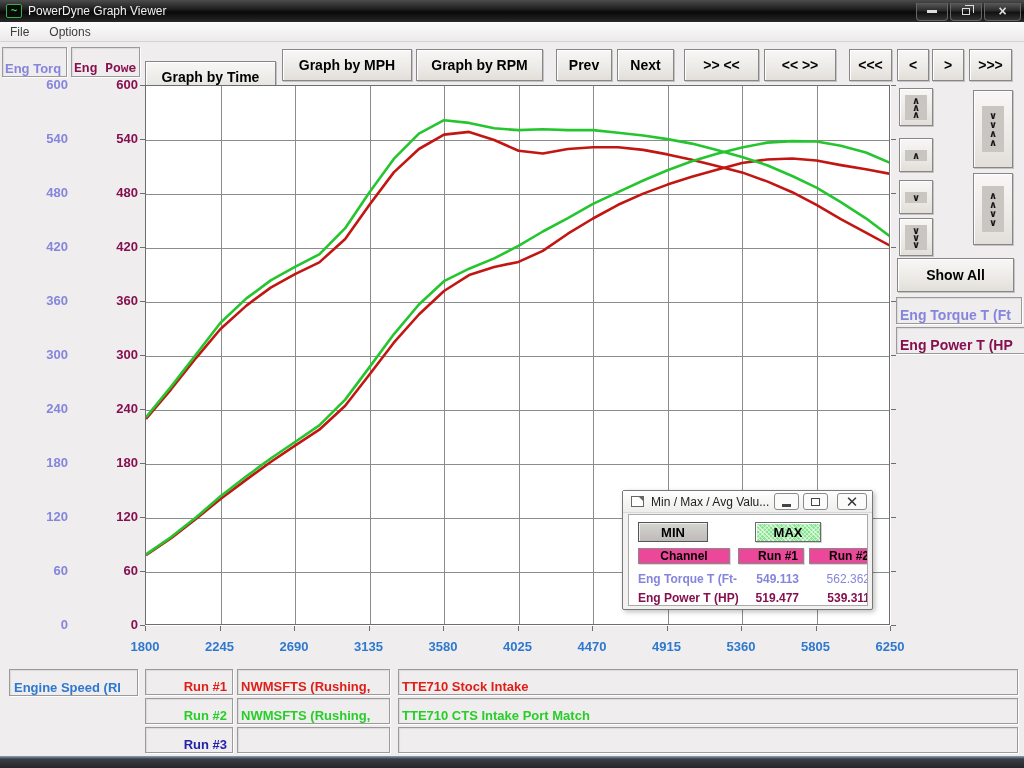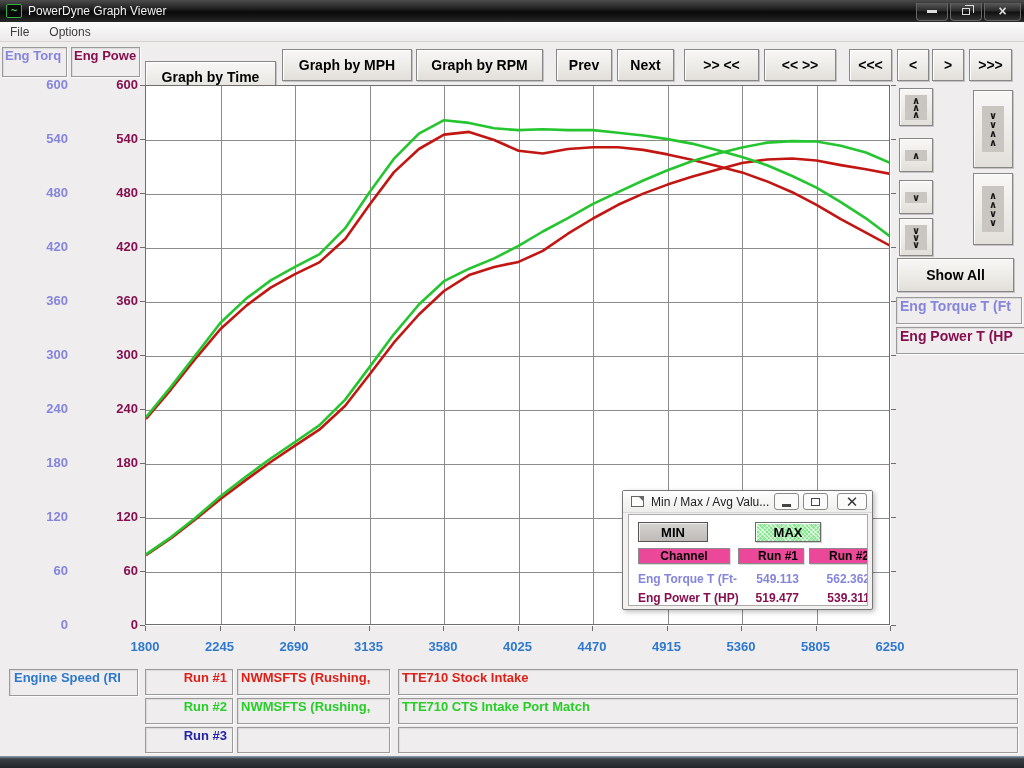--- a/index.html
+++ b/index.html
@@ -28,21 +28,21 @@
   #bottom-strip{position:absolute;left:0;top:756px;width:1024px;height:12px;
     background:linear-gradient(180deg,#8ea3b6 0%,#3a3f45 25%,#23262a 100%);}
 
   
   .btn{position:absolute;background:linear-gradient(180deg,#f8f7f6,#eceae6 60%,#e2dfda);
     border:1px solid #878787;box-shadow:inset 1px 1px 0 #fff,1px 1px 0 rgba(0,0,0,.18);
     display:flex;align-items:center;justify-content:center;
     font-weight:bold;font-size:14px;color:#000;white-space:pre;cursor:default;}
   .fieldbox{position:absolute;border:1px solid #9a9a9a;
     box-shadow:1px 1px 0 rgba(255,255,255,.9),inset 1px 1px 1px rgba(0,0,0,.08);
-    overflow:hidden;white-space:nowrap;display:flex;align-items:flex-start;
+    overflow:hidden;white-space:nowrap;display:flex;align-items:flex-end;
     font-weight:bold;font-size:13px;background:#efedee;}
 
   
   #plot{position:absolute;left:145px;top:85px;width:745px;height:540px;
     background:#fff;border:1px solid #6e6e6e;box-shadow:1px 1px 0 #fff;}
   .ytick-label{position:absolute;width:42px;text-align:right;font-weight:bold;
     font-size:13px;line-height:15px;}
   .xtick-label{position:absolute;width:64px;text-align:center;font-weight:bold;font-size:13px;}
   .tickmark{position:absolute;background:#6e6e6e;}
 
@@ -104,21 +104,21 @@
 </div>
 <div id="menubar">
     <div class="menu-item">File</div>
     <div class="menu-item">Options</div>
   </div>
 <div id="bottom-strip"></div>
 
 <div class="fieldbox" id="torque-header" style="left:2px;top:47px;width:65px;height:30px;padding-left:2px;">
   <span style="color: rgb(133, 133, 220);">Eng Torq</span>
 </div>
-<div class="fieldbox" style="left:71px;top:47px;width:69px;height:30px;padding-left:2px;">
+<div class="fieldbox" style="left:71px;top:47px;width:69px;height:30px;padding-left:2px;font-family:Liberation Mono, monospace;">
   <span style="color: rgb(134, 16, 78);">Eng Powe</span>
 </div>
 
 <div id="toolbar">
     <div class="btn" style="left: 145px; top: 49px; width: 131px; height: 32px; margin-top: 12px;">Graph by Time</div>
     <div class="btn" style="left: 282px; top: 49px; width: 130px; height: 32px;">Graph by MPH</div>
     <div class="btn" style="left: 416px; top: 49px; width: 127px; height: 32px;">Graph by RPM</div>
     <div class="btn" style="left: 556px; top: 49px; width: 56px; height: 32px;">Prev</div>
     <div class="btn" style="left: 617px; top: 49px; width: 57px; height: 32px;">Next</div>
     <div class="btn" style="left: 684px; top: 49px; width: 75px; height: 32px;">&gt;&gt; &lt;&lt;</div>
@@ -296,19 +296,19 @@
     </div>
     <div class="mm-colhdr ra" style="left:109px;width:66px;padding-right:5px;">
       <span>Run #1</span>
     </div>
     <div class="mm-colhdr ra" style="left:180px;width:66px;padding-right:5px;">
       <span>Run #2</span>
     </div>
     <div id="mm-rows">
         <div class="mm-cell" style="left: 9px; top: 57px; width: 100px; color: rgb(133, 133, 220); font-weight: bold;">Eng Torque T (Ft-</div>
         <div class="mm-cell ra" style="left: 109px; top: 57px; width: 61px; color: rgb(133, 133, 220); font-weight: bold; text-align: right;">549.113</div>
-        <div class="mm-cell ra" style="left: 180px; top: 57px; width: 61px; color: rgb(133, 133, 220); font-weight: bold; text-align: right;">562.362</div>
+        <div class="mm-cell ra" style="left: 180px; top: 57px; width: 61px; color: rgb(133, 133, 220); font-weight: normal; text-align: right;">562.362</div>
         <div class="mm-cell" style="left: 9px; top: 76px; width: 100px; color: rgb(134, 16, 78); font-weight: bold;">Eng Power T (HP)</div>
         <div class="mm-cell ra" style="left: 109px; top: 76px; width: 61px; color: rgb(134, 16, 78); font-weight: bold; text-align: right;">519.477</div>
         <div class="mm-cell ra" style="left: 180px; top: 76px; width: 61px; color: rgb(134, 16, 78); font-weight: bold; text-align: right;">539.311</div>
       </div>
   </div>
 </div>
 
 </body></html>

